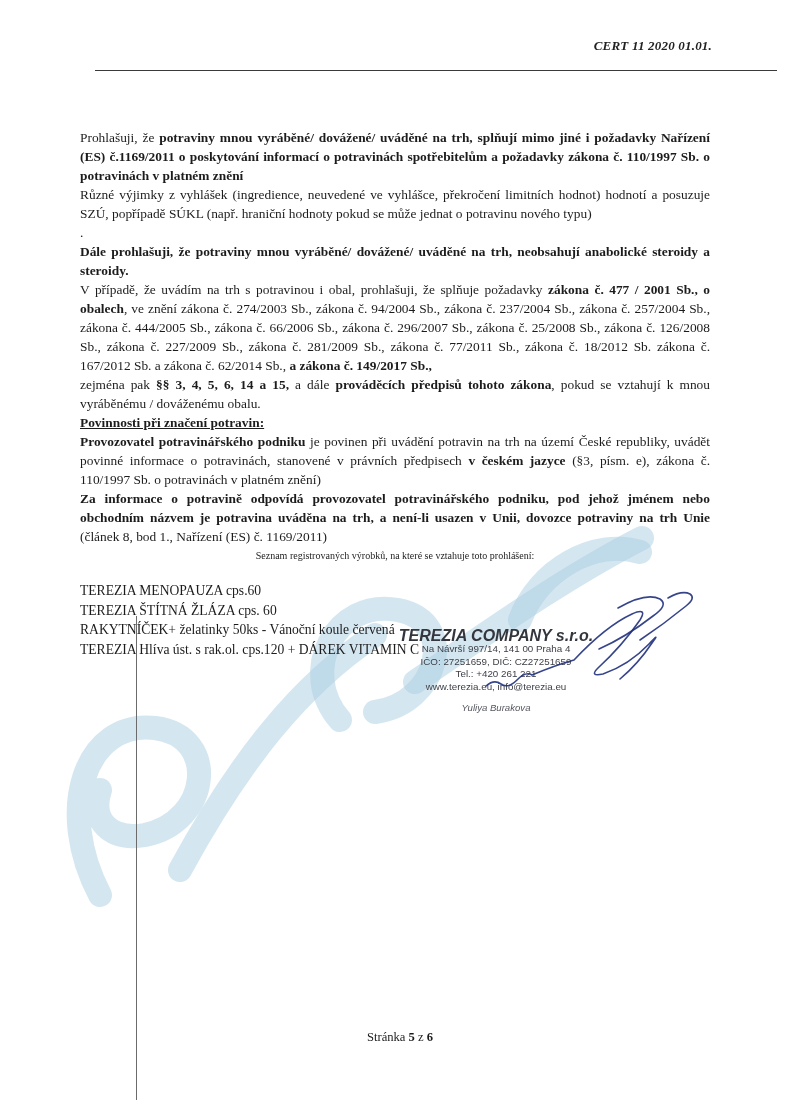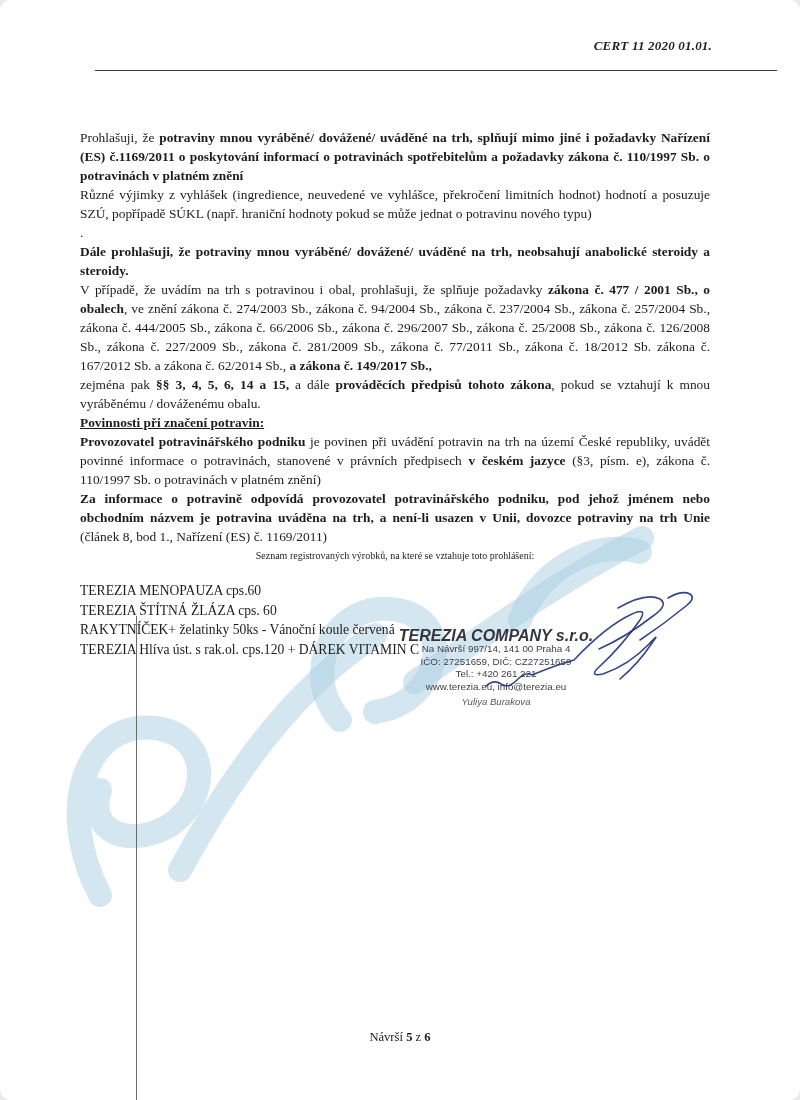--- a/index.html
+++ b/index.html
@@ -1,21 +1,20 @@
 <!DOCTYPE html>
 <html><head>
 <meta charset="utf-8">
 <style>
   html,body{margin:0;padding:0;background:#e9e9e9;}
   .page{
     position:relative;width:800px;height:1100px;margin:0 auto;
     background:#ffffff;overflow:hidden;
     font-family:"Liberation Serif","DejaVu Serif",serif;
     color:#1c1c1c;
-    border-radius:11px;
   }
   .header-code{
     position:absolute;top:38px;right:88px;
     font-style:italic;font-weight:600;font-size:13px;letter-spacing:.2px;color:#222;
   }
   .header-rule{
     position:absolute;top:70px;left:95px;width:682px;height:1px;
     background:#3a3a3a;
   }
   .content{
@@ -37,21 +36,21 @@
   .list-heading{font-weight:normal;margin-top:23px;text-align:center;font-size:10px;}
   .products{margin-top:16px;text-align:left;}
   .product{line-height:19.5px;font-size:13.6px;}
   .stamp{
     position:absolute;left:398px;top:628px;width:196px;
     text-align:center;color:#3d3f46;
     font-family:"Liberation Sans","DejaVu Sans",sans-serif;
     line-height:12.5px;font-size:9.8px;
   }
   .stamp-name{font-size:16px;font-weight:bold;font-style:italic;line-height:15px;color:#34363d;}
-  .stamp-signer{font-style:italic;color:#55575e;margin-top:3px;font-size:9.6px;}
+  .stamp-signer{font-style:italic;color:#55575e;margin-top:9px;font-size:9.6px;}
   .signature-svg{position:absolute;left:468px;top:586px;pointer-events:none;}
   .watermark-svg{position:absolute;left:30px;top:420px;pointer-events:none;}
   .scan-vline{position:absolute;left:136px;top:616px;width:1px;height:484px;background:#6b6b6b;}
   .footer{
     position:absolute;top:1030px;left:0;width:800px;text-align:center;
     font-size:12.6px;color:#1c1c1c;
   }
 </style>
 </head>
 <body>
@@ -102,15 +101,15 @@
   <svg class="signature-svg" width="240" height="115" viewBox="0 0 240 115">
     <g fill="none" stroke="#20307d" stroke-opacity="0.9" stroke-width="1.6" stroke-linecap="round">
       <path d="M18,100 q8,-7 15,-2 t16,-4 t15,-5 q24,-10 42,-15 q32,-34 58,-46 q16,-7 8,6 q-18,26 -42,48 q-9,9 5,6 q26,-9 46,-30 q12,-13 3,-1 q-14,21 -32,36"></path>
       <path d="M150,22 q28,-16 42,-9 q9,6 -7,17 q-27,21 -54,33"></path>
       <path d="M200,12 q14,-8 22,-4 q6,4 -4,12 q-22,18 -46,34"></path>
     </g>
   </svg>
 
   <div class="scan-vline"></div>
 
-  <div class="footer"><span>Návrší </span><span style="font-weight: bold;">5</span><span> z </span><span style="font-weight: bold;">6</span></div>
+  <div class="footer"><span>Stránka </span><span style="font-weight: bold;">5</span><span> z </span><span style="font-weight: bold;">6</span></div>
 
 </div>
 
 </body></html>

